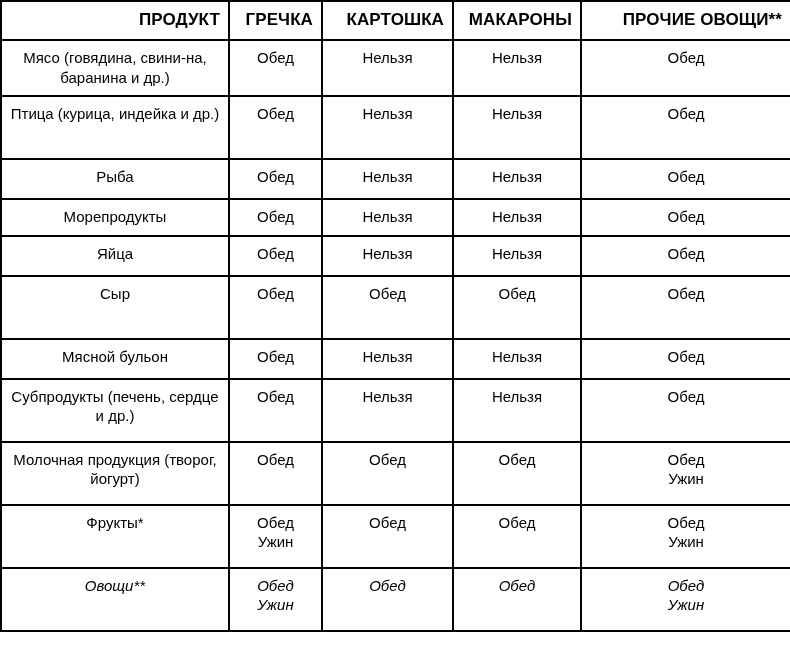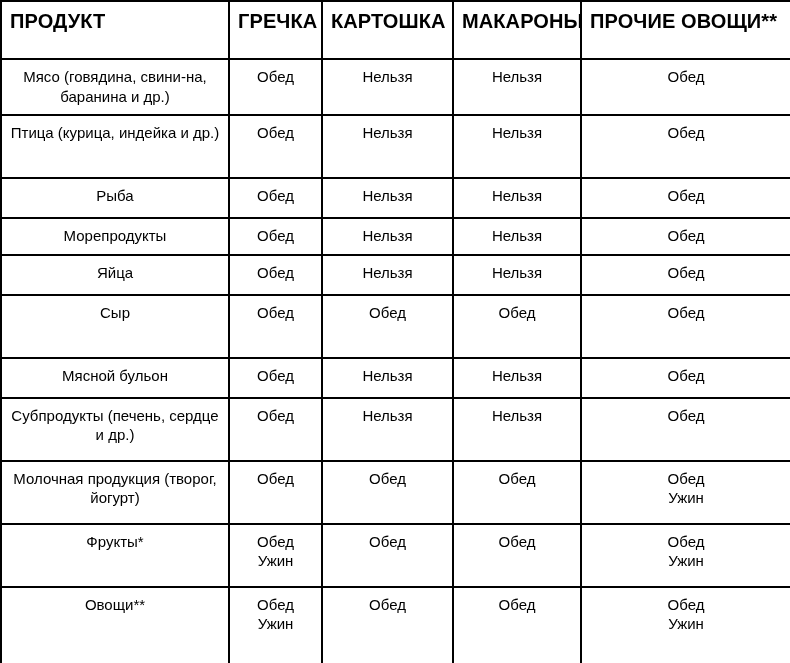--- a/index.html
+++ b/index.html
@@ -33,26 +33,26 @@
   table.compat col.c4 { width: 210px; }
 
   table.compat th,
   table.compat td {
     border: 2px solid #000000;
     vertical-align: top;
     padding: 7px 8px 8px 8px;
     box-sizing: border-box;
   }
   table.compat thead th {
-    font-size: 20px;
+    font-size: 17px;
     font-weight: bold;
     letter-spacing: 0.1px;
     padding-top: 8px;
-    padding-bottom: 25px;
-    text-align: left;
+    padding-bottom: 9px;
+    text-align: right;
     white-space: nowrap;
   }
   table.compat tbody td {
     font-size: 15px;
     font-weight: normal;
     line-height: 1.3;
     text-align: center;
   }
   td.product {
     text-align: justify;
@@ -66,21 +66,21 @@
   tr.r0 td { height: 54px; }
   tr.r1 td { height: 63px; }
   tr.r2 td { height: 40px; border-radius: 8px; }
   tr.r3 td { height: 24px; }
   tr.r4 td { height: 40px; }
   tr.r5 td { height: 63px; }
   tr.r6 td { height: 40px; }
   tr.r7 td { height: 63px; }
   tr.r8 td { height: 63px; }
   tr.r9 td { height: 63px; margin-top: 15px; }
-  tr.r10 td { height: 77px; }
+  tr.r10 td { height: 63px; font-style: italic; }
 </style>
 </head>
 <body>
 
 <div class="sheet">
   <table class="compat">
     <colgroup>
       <col class="c0">
         <col class="c1">
         <col class="c2">

